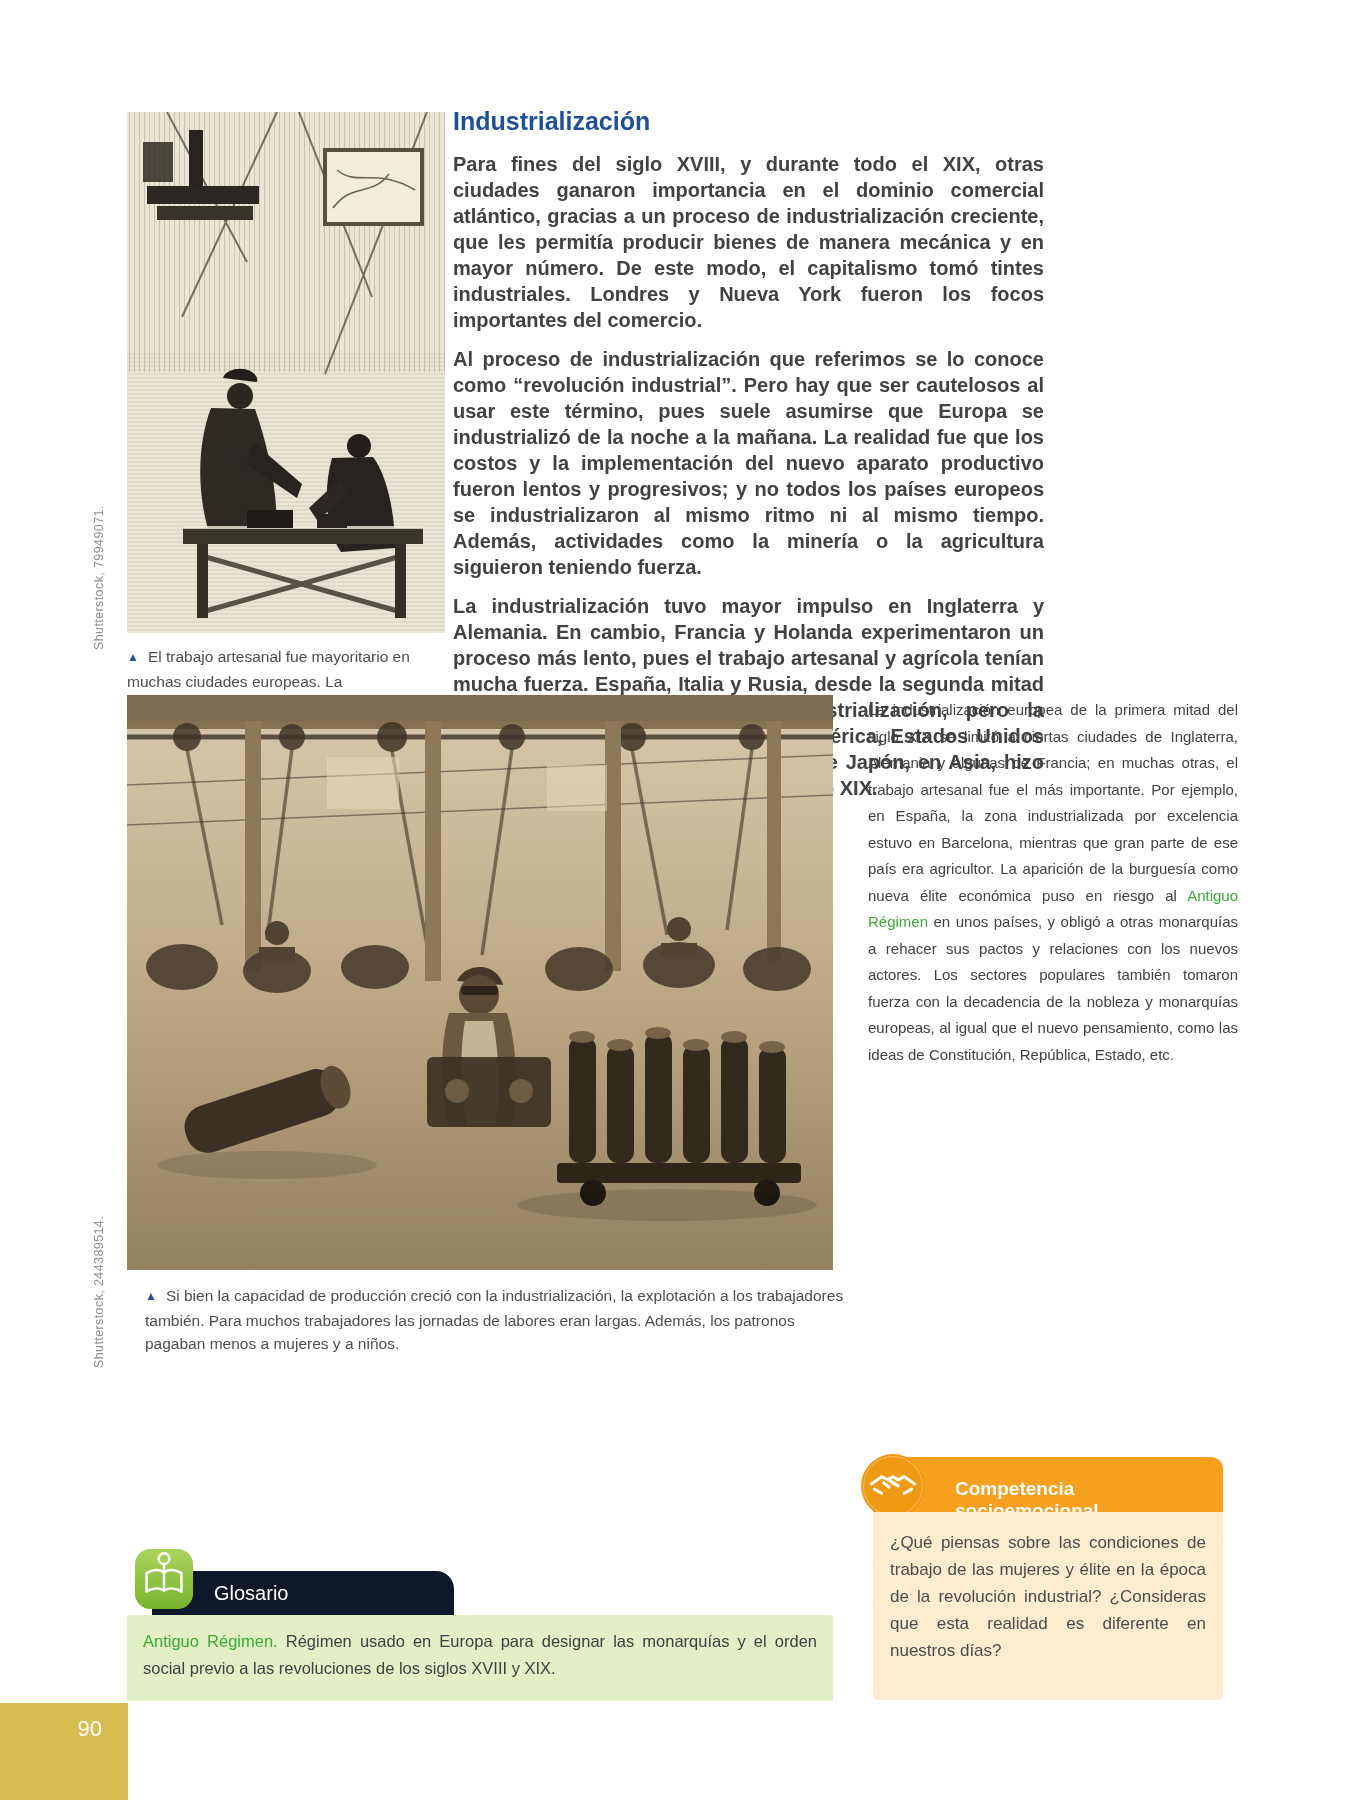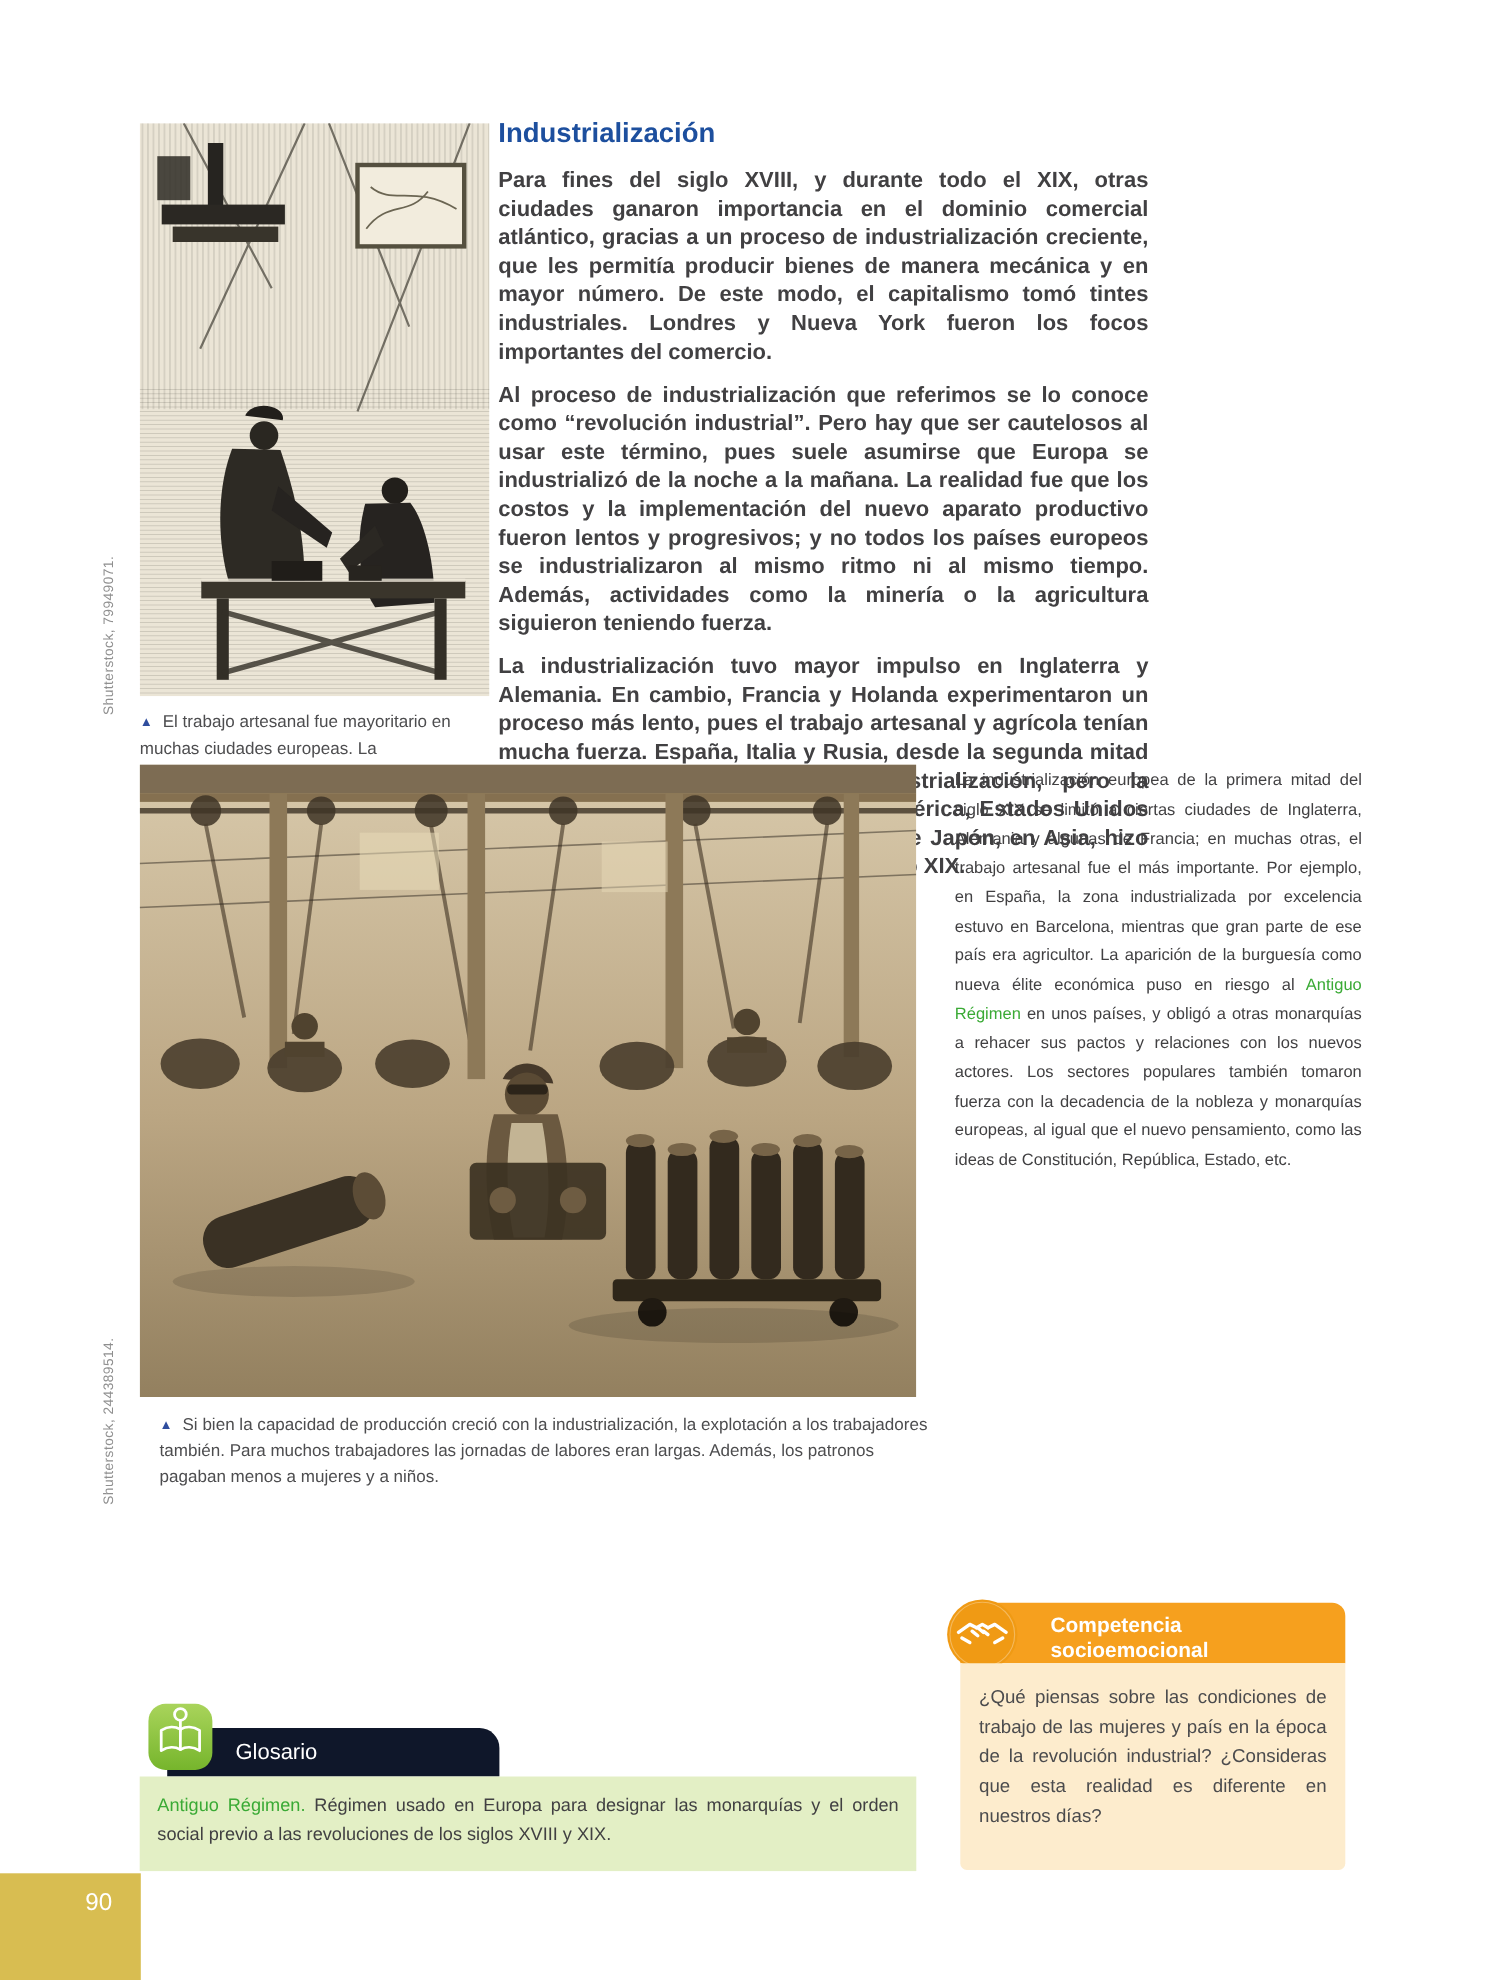--- a/index.html
+++ b/index.html
@@ -30,21 +30,21 @@
   .green-text{color:#3aaa35;}
   
   .caption{position:absolute;font-size:15.5px;line-height:23px;color:#4d4d4f;text-align:left;}
   .caption-1{left:127px;top:645px;width:300px;}
   .caption-2{left:145px;top:1284px;width:706px;}
   .cap-marker{color:#2f4d9e;font-size:12px;margin-right:9px;position:relative;top:-1px;}
   
   .comp-header{
     position:absolute;left:873px;top:1457px;width:350px;height:55px;
     background:#f6a01e;border-radius:12px 12px 0 0;box-sizing:border-box;
-    padding:11px 0 0 82px;color:#ffffff;font-weight:700;font-size:19px;line-height:22px;
+    padding:21px 0 0 82px;color:#ffffff;font-weight:700;font-size:19px;line-height:22px;
   }
   .comp-badge{position:absolute;left:860px;top:1453px;width:66px;height:66px;}
   .comp-body{
     position:absolute;left:873px;top:1512px;width:350px;height:188px;
     background:#fdeccd;border-radius:0 0 6px 6px;box-sizing:border-box;
     padding:17px 17px 0 17px;font-size:17px;line-height:27px;text-align:justify;color:#4b4b4d;
   }
   
   .glos-bar{
     position:absolute;left:152px;top:1571px;width:302px;height:44px;
@@ -246,21 +246,21 @@
         <path d="M53 30 L43 23 L37 26"></path>
         <path d="M27 26 L32 23 L37 26"></path>
         <path d="M23 29 l5 4"></path>
           <path d="M28 26 l5 4"></path>
           <path d="M33 29 l4 3"></path>
         <path d="M14 35 l7 4"></path>
           <path d="M50 35 l-7 4"></path>
       </g>
     </svg>
   </div>
-  <div class="comp-body">¿Qué piensas sobre las condiciones de trabajo de las mujeres y país en la época de la revolución industrial? ¿Consideras que esta realidad es diferente en nuestros días?</div>
+  <div class="comp-body">¿Qué piensas sobre las condiciones de trabajo de las mujeres y élite en la época de la revolución industrial? ¿Consideras que esta realidad es diferente en nuestros días?</div>
 
   <div class="glos-bar">Glosario</div>
   <div class="glos-icon">
     <svg viewBox="0 0 64 64">
       <defs>
         <linearGradient id="gg" x1="0" y1="0" x2="0" y2="1">
           <stop offset="0" stop-color="#a9d45b"></stop>
             <stop offset="1" stop-color="#76b52c"></stop>
         </linearGradient>
       </defs>

